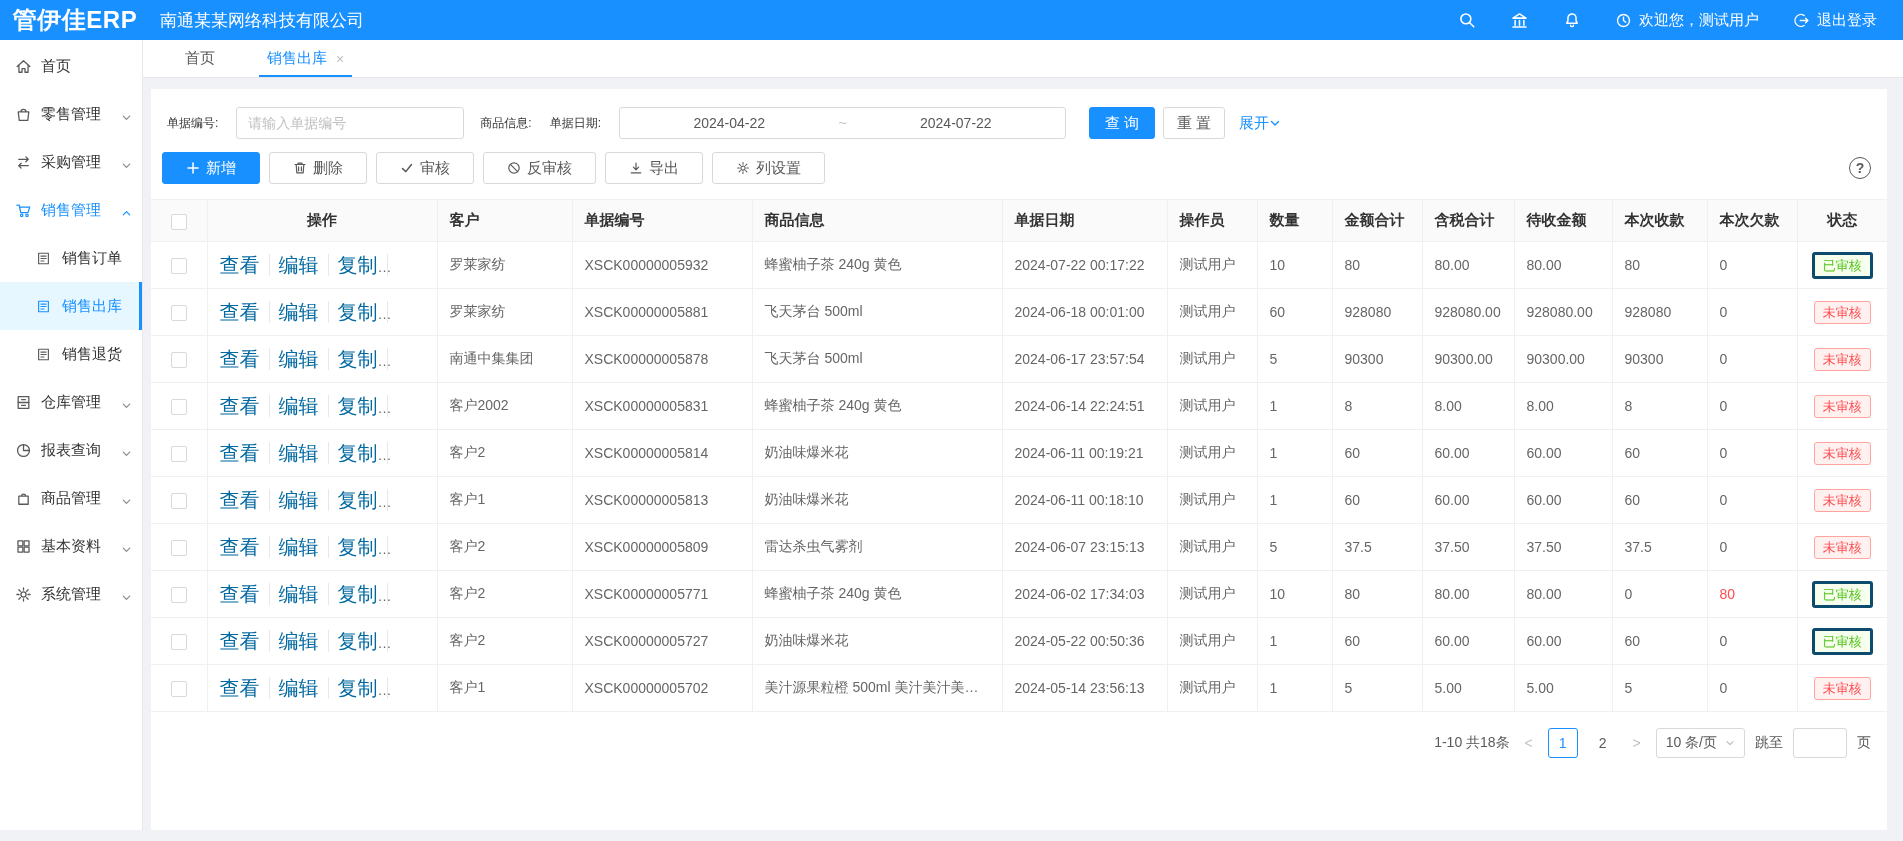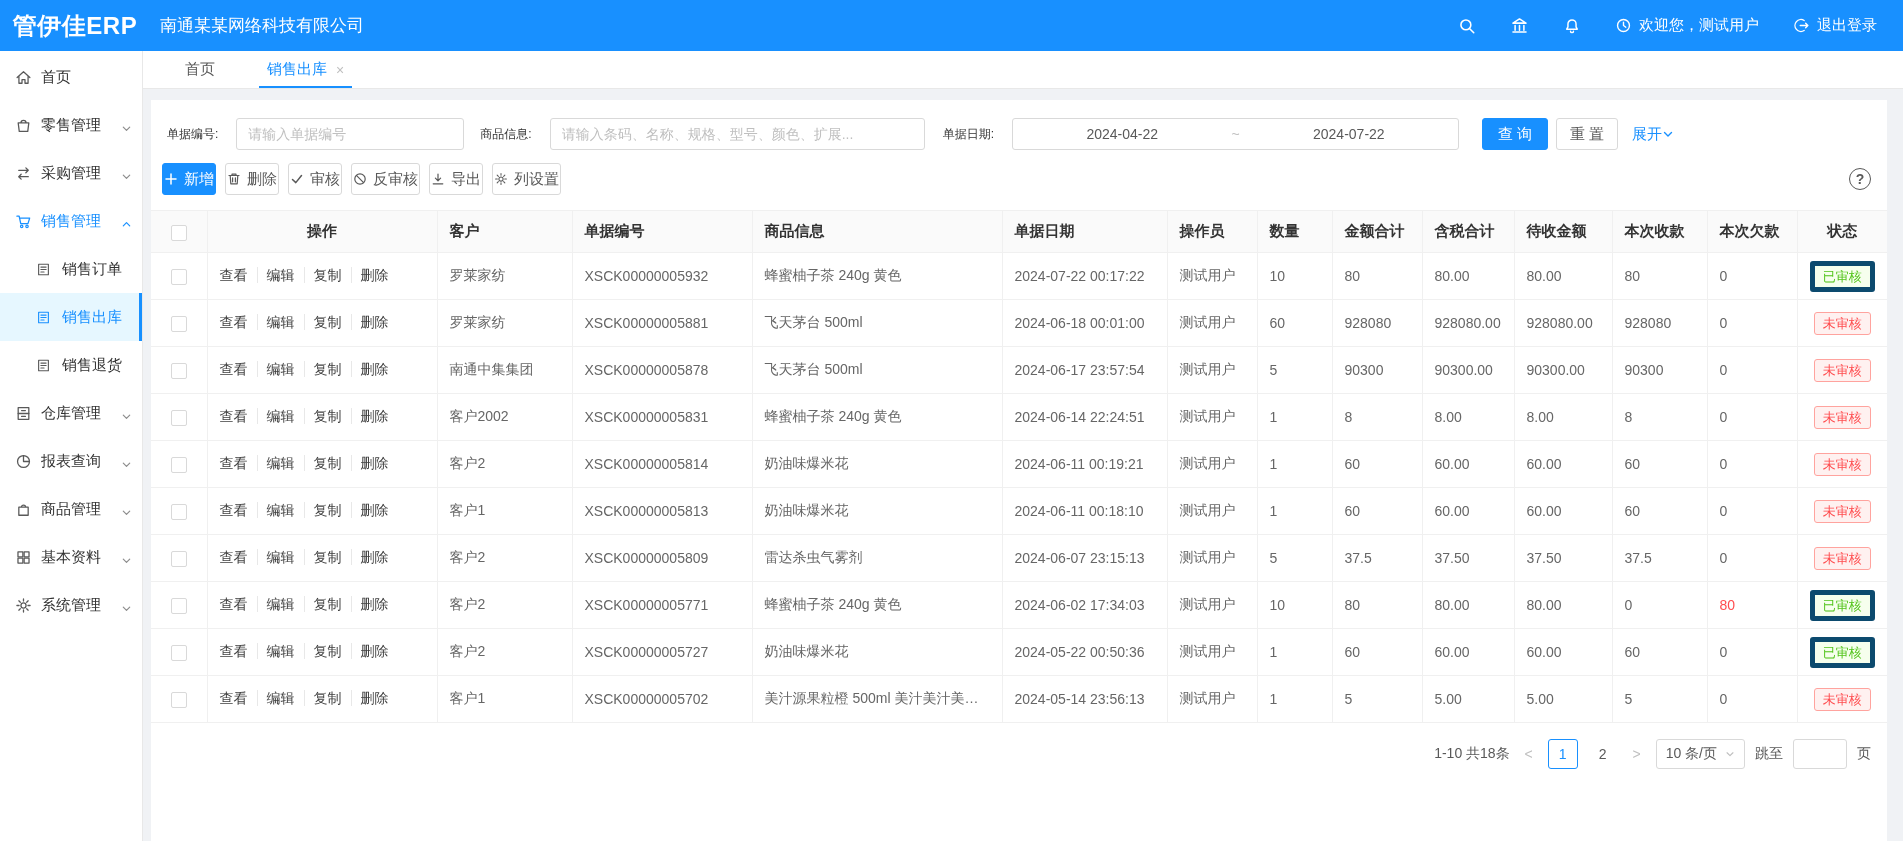--- a/index.html
+++ b/index.html
@@ -1,20 +1,20 @@
 <!DOCTYPE html>
 <html><head>
 <meta charset="utf-8">
 <style>
   * { margin:0; padding:0; box-sizing:border-box; }
   html,body { width:1903px; height:841px; overflow:hidden; background:#f0f2f5;
     font-family:"Liberation Sans","DejaVu Sans",sans-serif; }
 
   
-  .topbar { height:51px; background:#1890ff; display:flex; align-items:center; color:#fff; }
+  .topbar { height:40px; background:#1890ff; display:flex; align-items:center; color:#fff; }
   .logo { width:150px; text-align:center; font-size:24px; font-weight:bold; letter-spacing:0.5px; }
   .company { font-size:17px; margin-left:10px; }
   .topbar-right { margin-left:auto; display:flex; align-items:center; gap:34px; padding-right:26px; font-size:15px; }
   .tb-item { display:flex; align-items:center; gap:7px; cursor:pointer; }
   .tb-icon svg { display:block; }
 
   
   .layout { display:flex; height:790px; }
   .sidebar { width:143px; background:#fff; border-right:1px solid #e8e8e8; padding-top:2px; }
   .menu-item { height:48px; display:flex; align-items:center; padding:0 10px 0 15px;
@@ -58,41 +58,41 @@
   .btn { height:32px; border-radius:3px; border:1px solid #d9d9d9; background:#fff; font-size:15px;
     color:#595959; cursor:pointer; display:inline-flex; align-items:center; justify-content:center; gap:6px;
     font-family:inherit; }
   .btn-primary { background:#1890ff; border-color:#1890ff; color:#fff; }
   .btn-search { width:66px; margin-left:23px; letter-spacing:4px; padding-left:4px; }
   .btn-reset  { width:62px; margin-left:8px; letter-spacing:4px; padding-left:4px; }
   .expand-link { margin-left:14px; color:#1890ff; font-size:15px; cursor:pointer; display:inline-flex; align-items:center; }
 
   
   .toolbar { display:flex; align-items:center; padding:13px 0 0 11px; }
-  .toolbar .btn { margin-right:9px; padding:0 1px; }
+  .toolbar .btn { margin-right:9px; padding:0 23px; }
   .t-icon { width:14px; height:14px; display:inline-block; }
   .help-circle { position:absolute; right:16px; top:68px; width:22px; height:22px; border:1.5px solid #595959;
     border-radius:50%; color:#595959; font-size:14px; font-weight:bold; display:flex; align-items:center;
     justify-content:center; cursor:pointer; }
 
   
   table { border-collapse:collapse; table-layout:fixed; width:1736px; margin-top:15px; }
   thead th { height:42px; background:#fafafa; border-top:1px solid #f0f0f0; border-bottom:1px solid #f0f0f0;
     font-size:15px; color:#333; font-weight:bold; text-align:left; padding:0 12px; }
   thead th, tbody td { border-right:1px solid #f0f0f0; }
   thead th:last-child, tbody td:last-child { border-right:none; }
   tbody td { height:47px; border-bottom:1px solid #f0f0f0; font-size:14px; color:#666; padding:0 12px;
     white-space:nowrap; overflow:hidden; text-overflow:ellipsis; }
   .td-center, .th-center { text-align:center !important; }
   .checkbox { display:inline-block; width:16px; height:16px; border:1px solid #d9d9d9; border-radius:2px;
     background:#fff; vertical-align:middle; cursor:pointer; }
-  .td-actions a { color:#404040; cursor:pointer; font-size:14px; }
+  .td-actions a { color:#0369a1; cursor:pointer; font-size:20px; }
   .td-actions a + a { border-left:1px solid #e8e8e8; margin-left:9px; padding-left:9px; }
   .badge { display:inline-block; min-width:52px; padding:4px 8px; border-radius:3px; font-size:13px; line-height:1; }
-  .badge.approved { color:#52c41a; background:#f6ffed; border:5px solid #0c4a6e; }
+  .badge.approved { color:#52c41a; background:#f6ffed; border:3px solid #0c4a6e; }
   .badge.pending  { color:#ff4d4f; background:#fff1f0; border:1px solid #ffa39e; }
   .red-text { color:#ff4d4f; }
 
   
   .pager { display:flex; align-items:center; justify-content:flex-end; gap:10px;
     padding:16px 16px 0 0; font-size:14px; color:#595959; }
   .pg-arrow { color:#bfbfbf; cursor:pointer; width:18px; text-align:center; }
   .pg-num { min-width:30px; height:30px; display:flex; align-items:center; justify-content:center;
     border-radius:3px; cursor:pointer; }
   .pg-num.current { border:1px solid #1890ff; color:#1890ff; background:#fff; }
@@ -271,21 +271,20 @@
         <span class="close">×</span>
       </div>
     </div>
 
     <div class="card">
 
       <div class="filter-row">
         <span class="f-label">单据编号:</span>
         <input class="f-input inp-doc" placeholder="请输入单据编号" style="">
         <span class="f-label lbl-prod">商品信息:</span>
-        <input class="f-input inp-prod" placeholder="请输入条码、名称、规格、型号、颜色、扩展..." style="">
         <span class="f-label lbl-date">单据日期:</span>
         <div class="date-box">
           <span>2024-04-22</span>
           <span class="date-sep">~</span>
           <span>2024-07-22</span>
         </div>
         <button class="btn btn-primary btn-search">查询</button>
         <button class="btn btn-reset">重置</button>
         <span class="expand-link">
           <span>展开</span>

